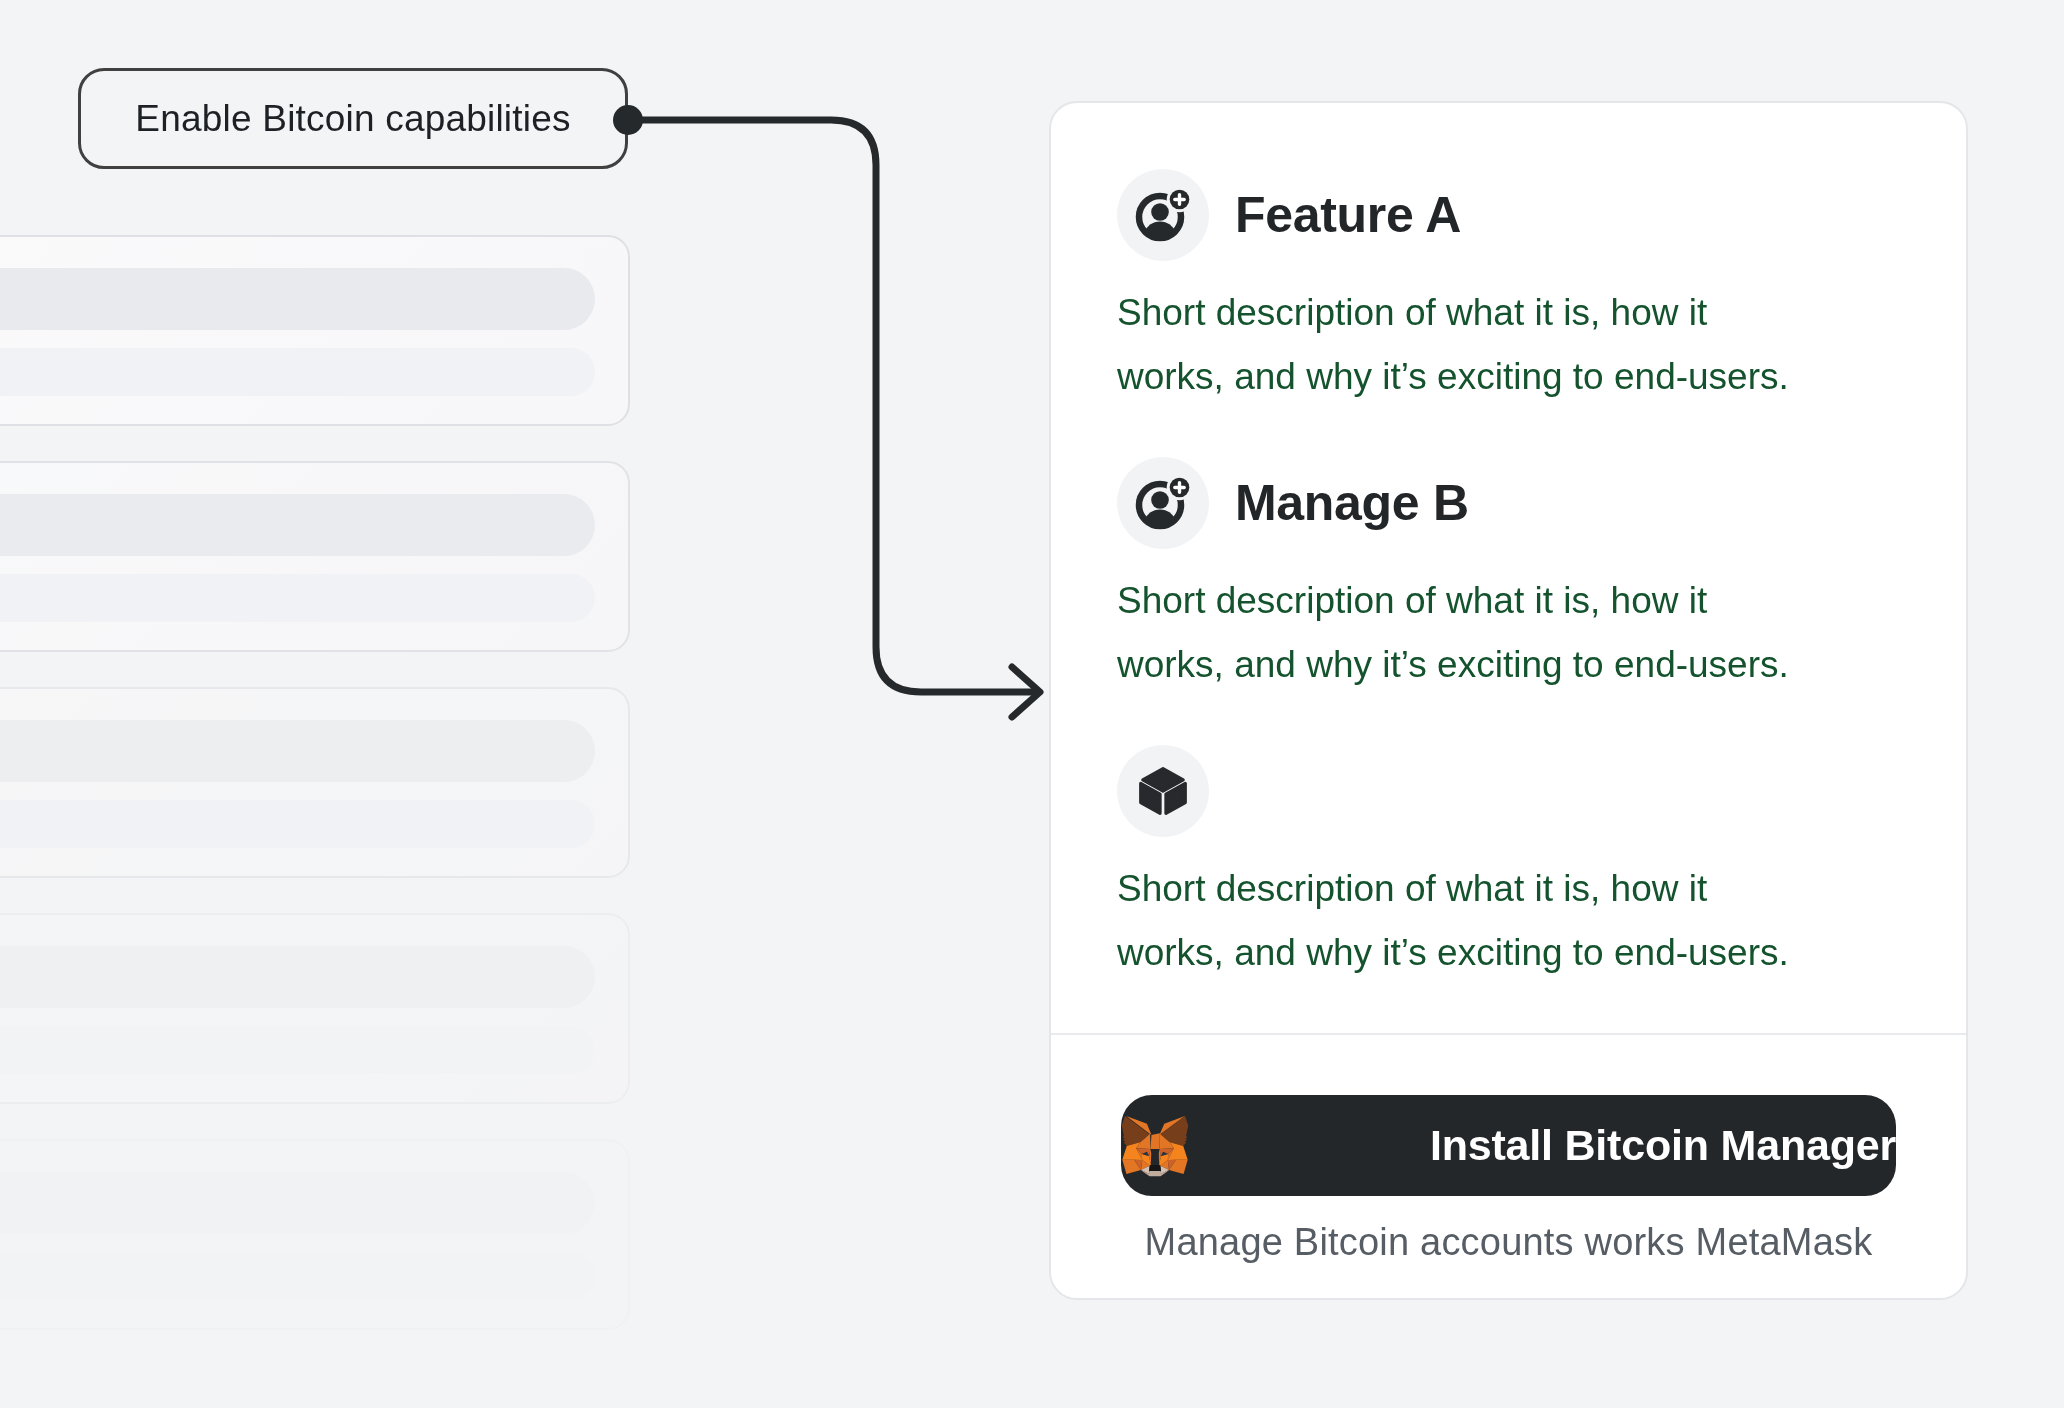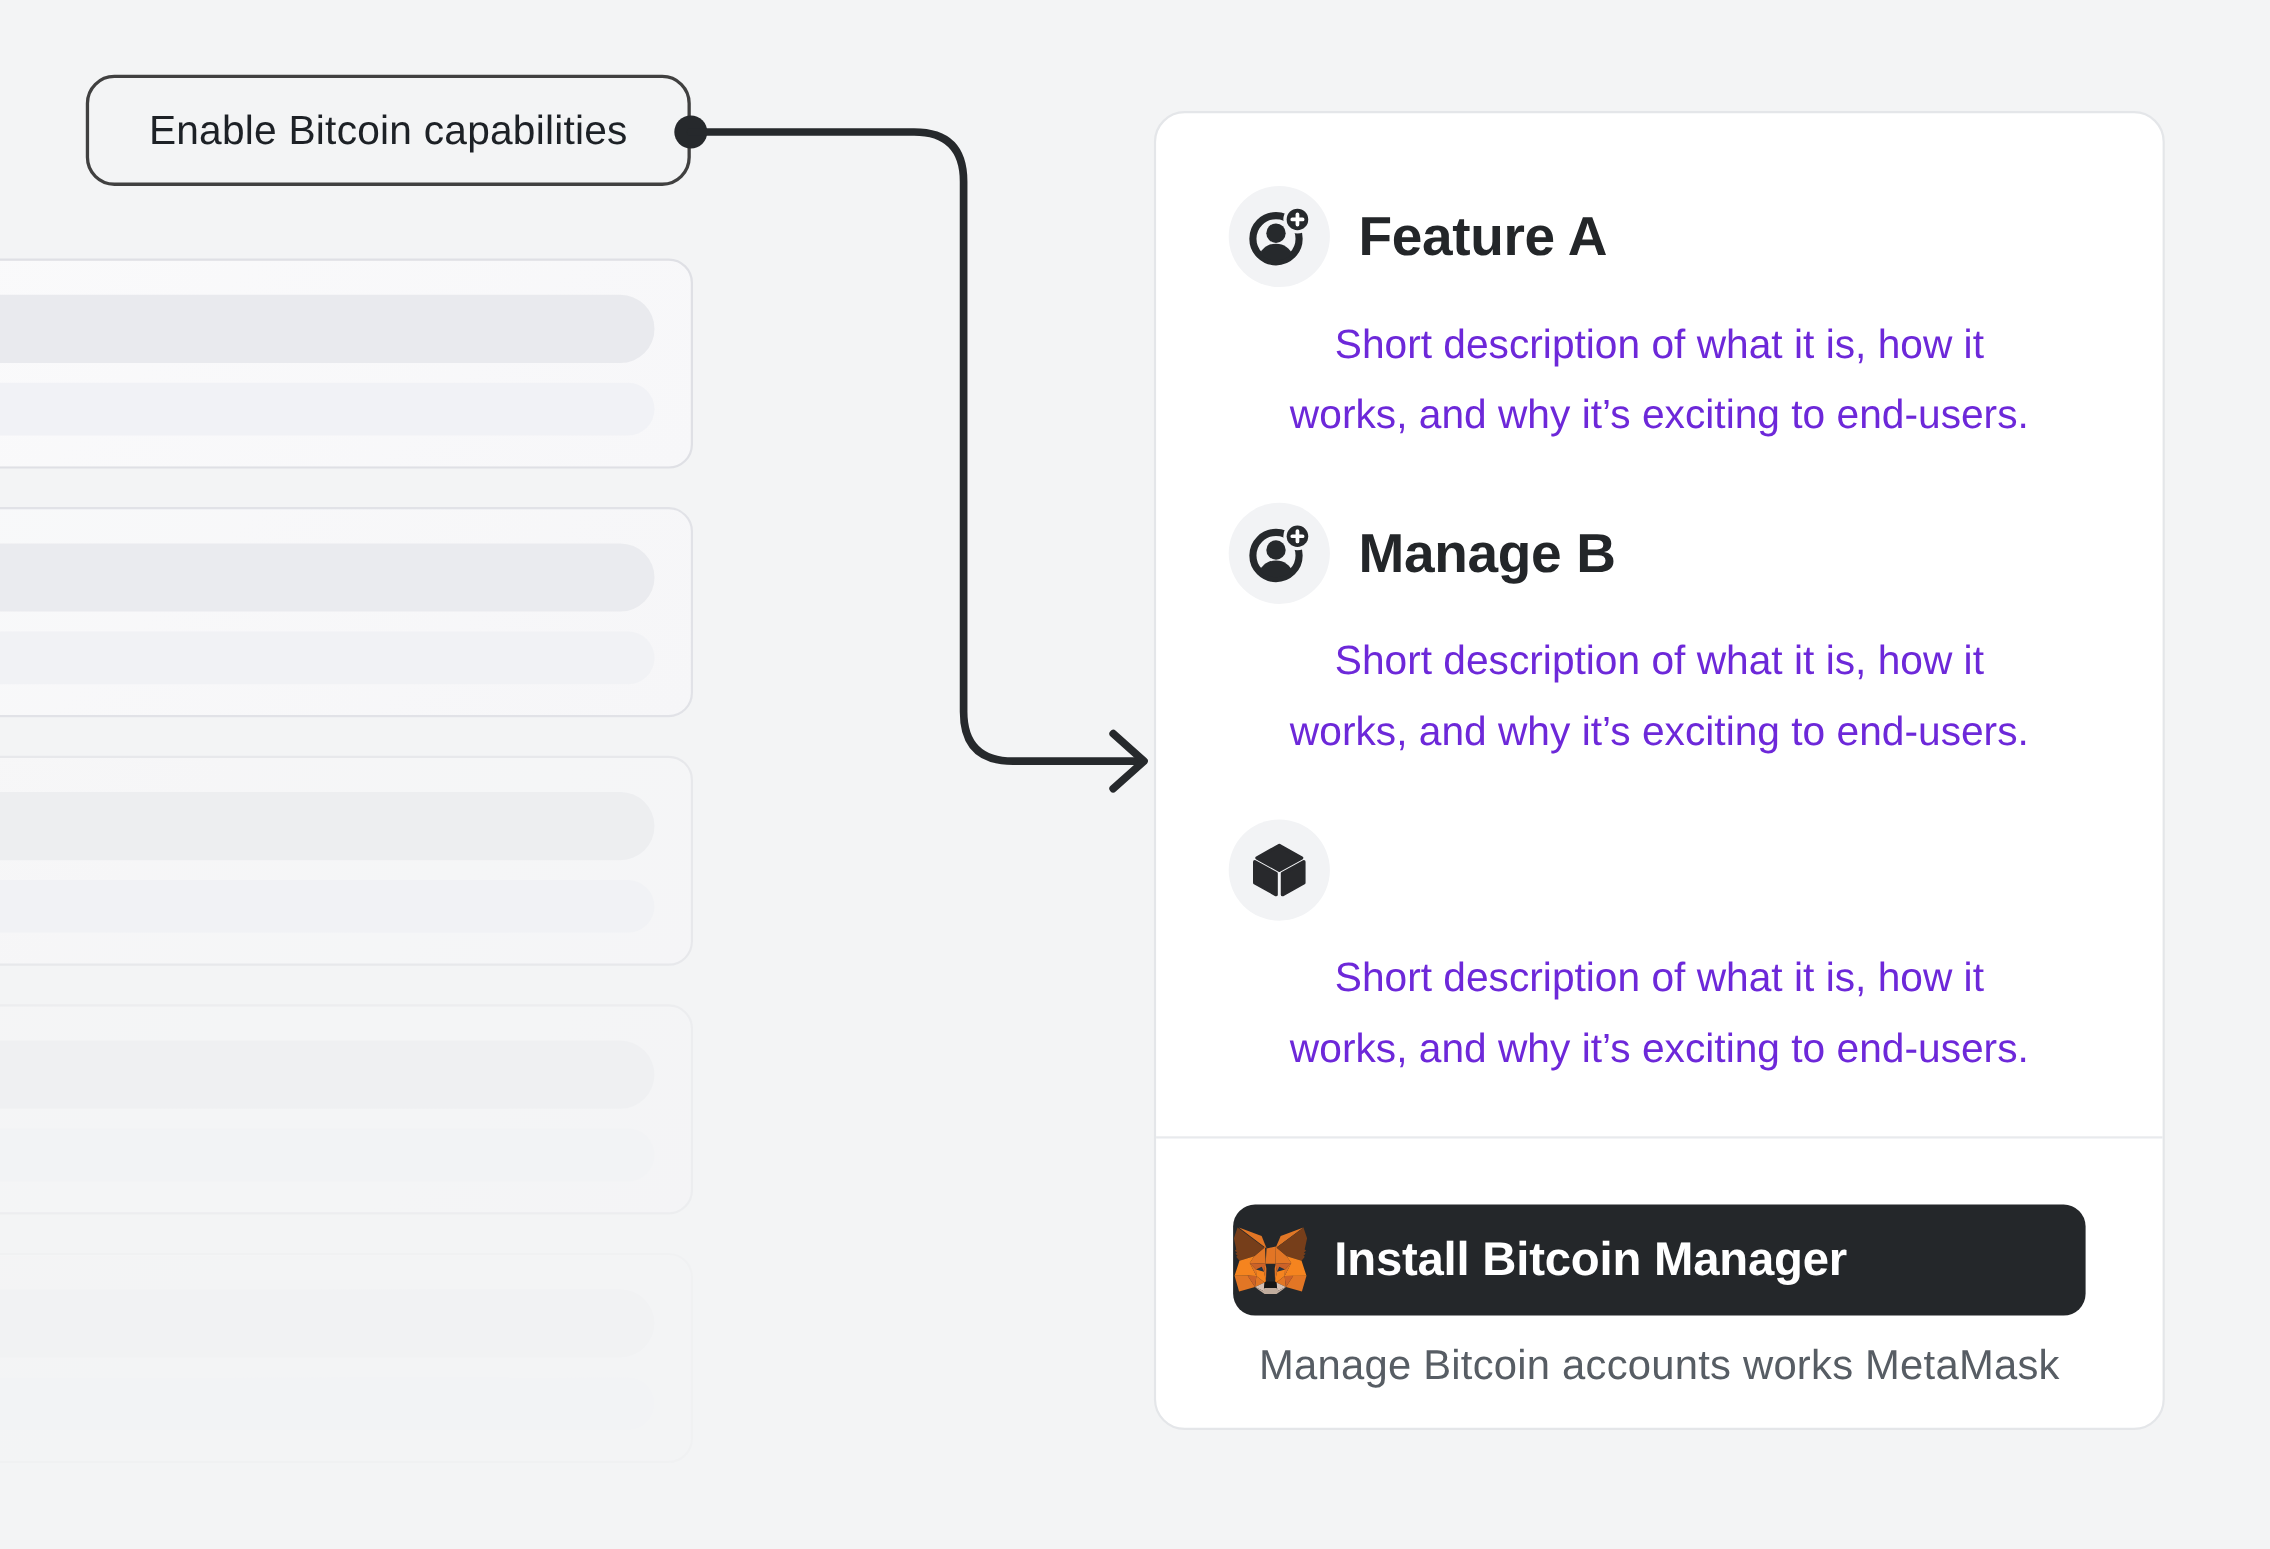--- a/index.html
+++ b/index.html
@@ -56,29 +56,29 @@
   .icon-circle {
     width: 92px; height: 92px; border-radius: 50%;
     background: #f2f3f5; flex: 0 0 auto;
     display: flex; align-items: center; justify-content: center;
   }
   .feature-title {
     font-size: 50px; font-weight: 700; color: #232629; letter-spacing: -0.3px;
   }
   .feature-desc {
     margin-top: 20px; font-size: 37px; line-height: 64px;
-    color: #6d28d9; white-space: nowrap; text-align: center;
+    color: #14532d; white-space: nowrap;
   }
   .divider { border-top: 2px solid #e8eaed; width: 100%; }
 
   .feature-footer { padding: 60px 70px 0 70px; text-align: center; }
   .install-btn {
     width: 100%; height: 101px; border: none; cursor: pointer;
-    background: #24272a; border-radius: 20px;
-    display: flex; align-items: center; justify-content: flex-start; gap: 24px;
+    background: #24272a; border-radius: 31px;
+    display: flex; align-items: center; justify-content: space-between; gap: 24px;
     color: #ffffff;
   }
   .install-btn-label {
     font-size: 43px; font-weight: 700; color: #ffffff; letter-spacing: -0.2px;
   }
   .install-caption {
     margin-top: 25px; font-size: 38px; color: #575d64; letter-spacing: 0.2px;
     white-space: nowrap;
   }
 </style>

